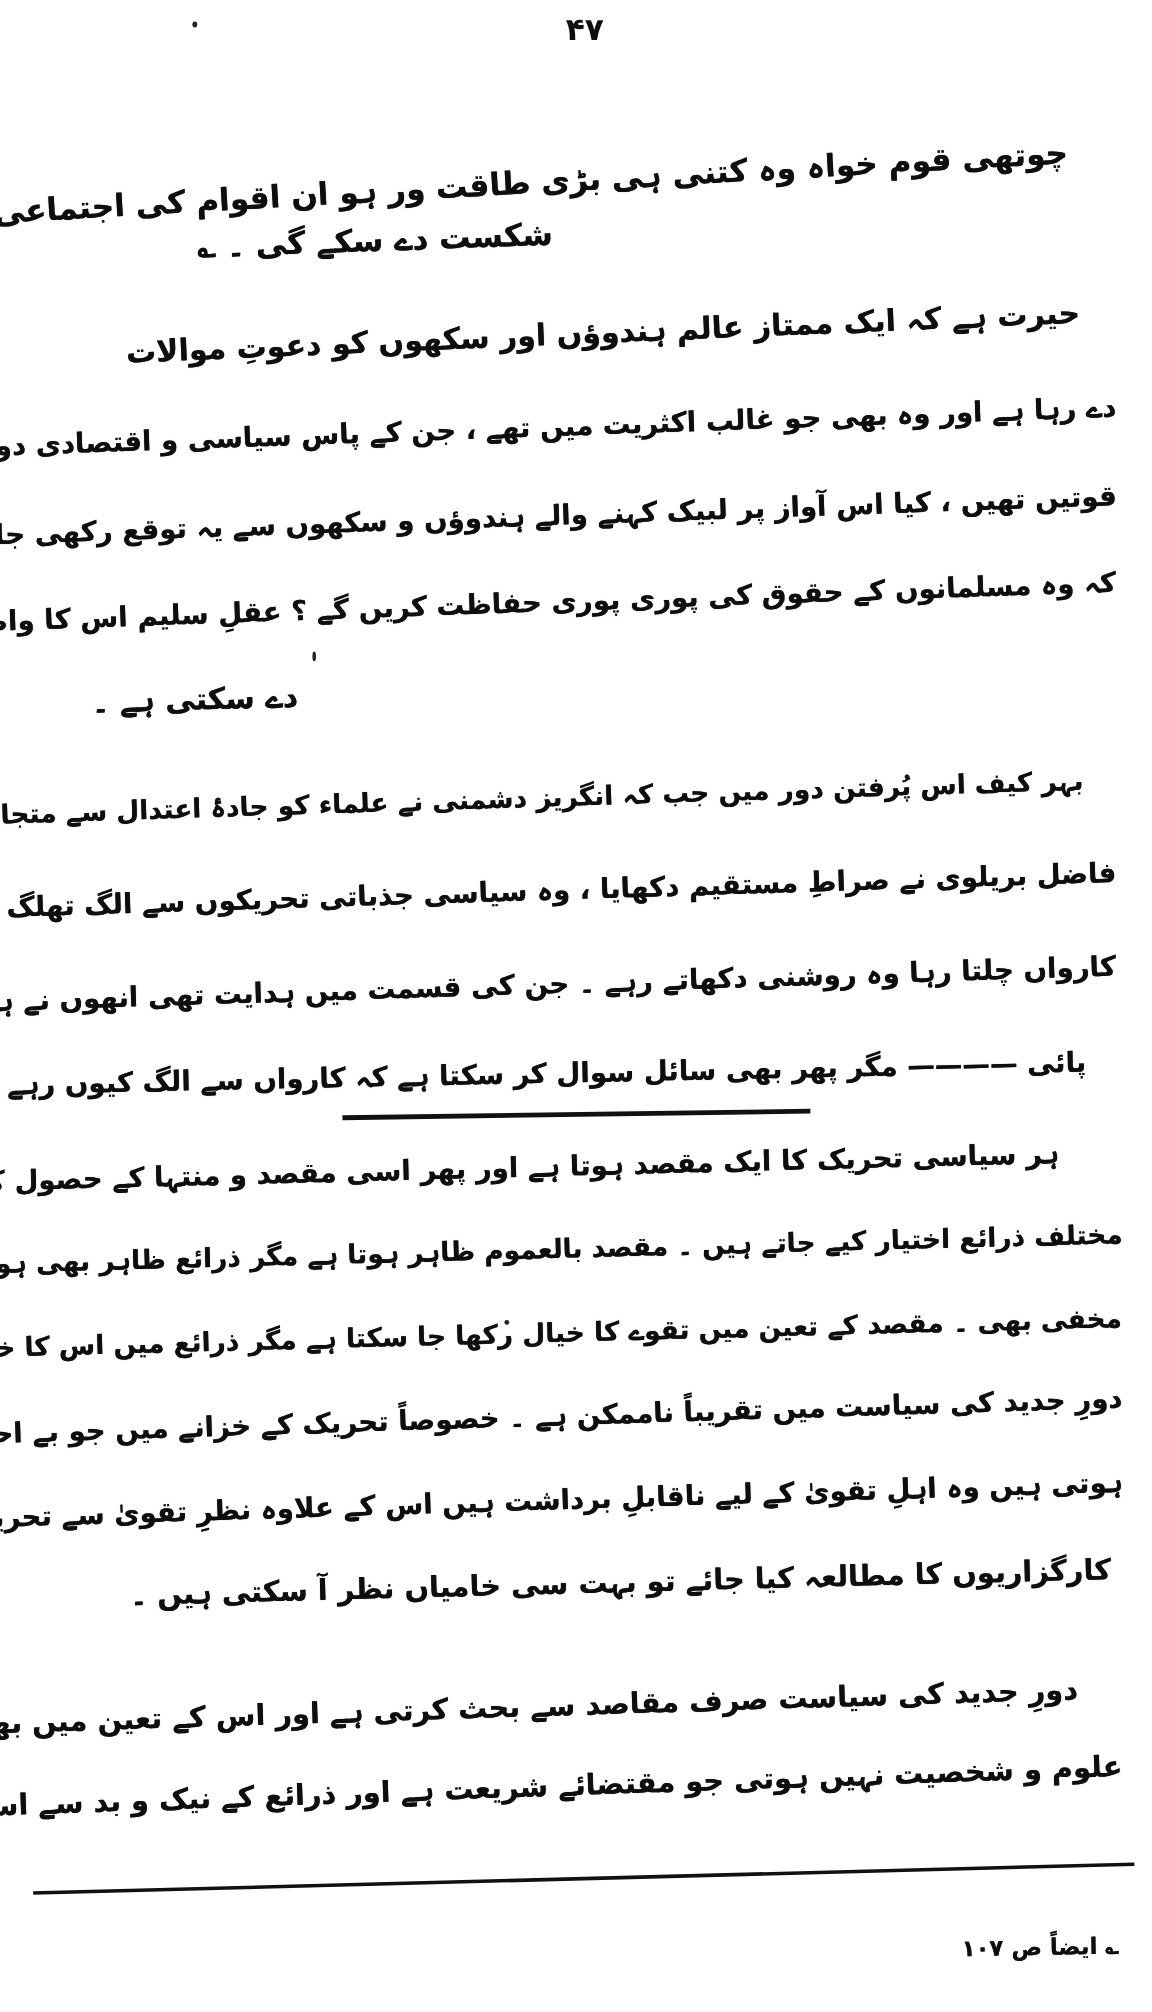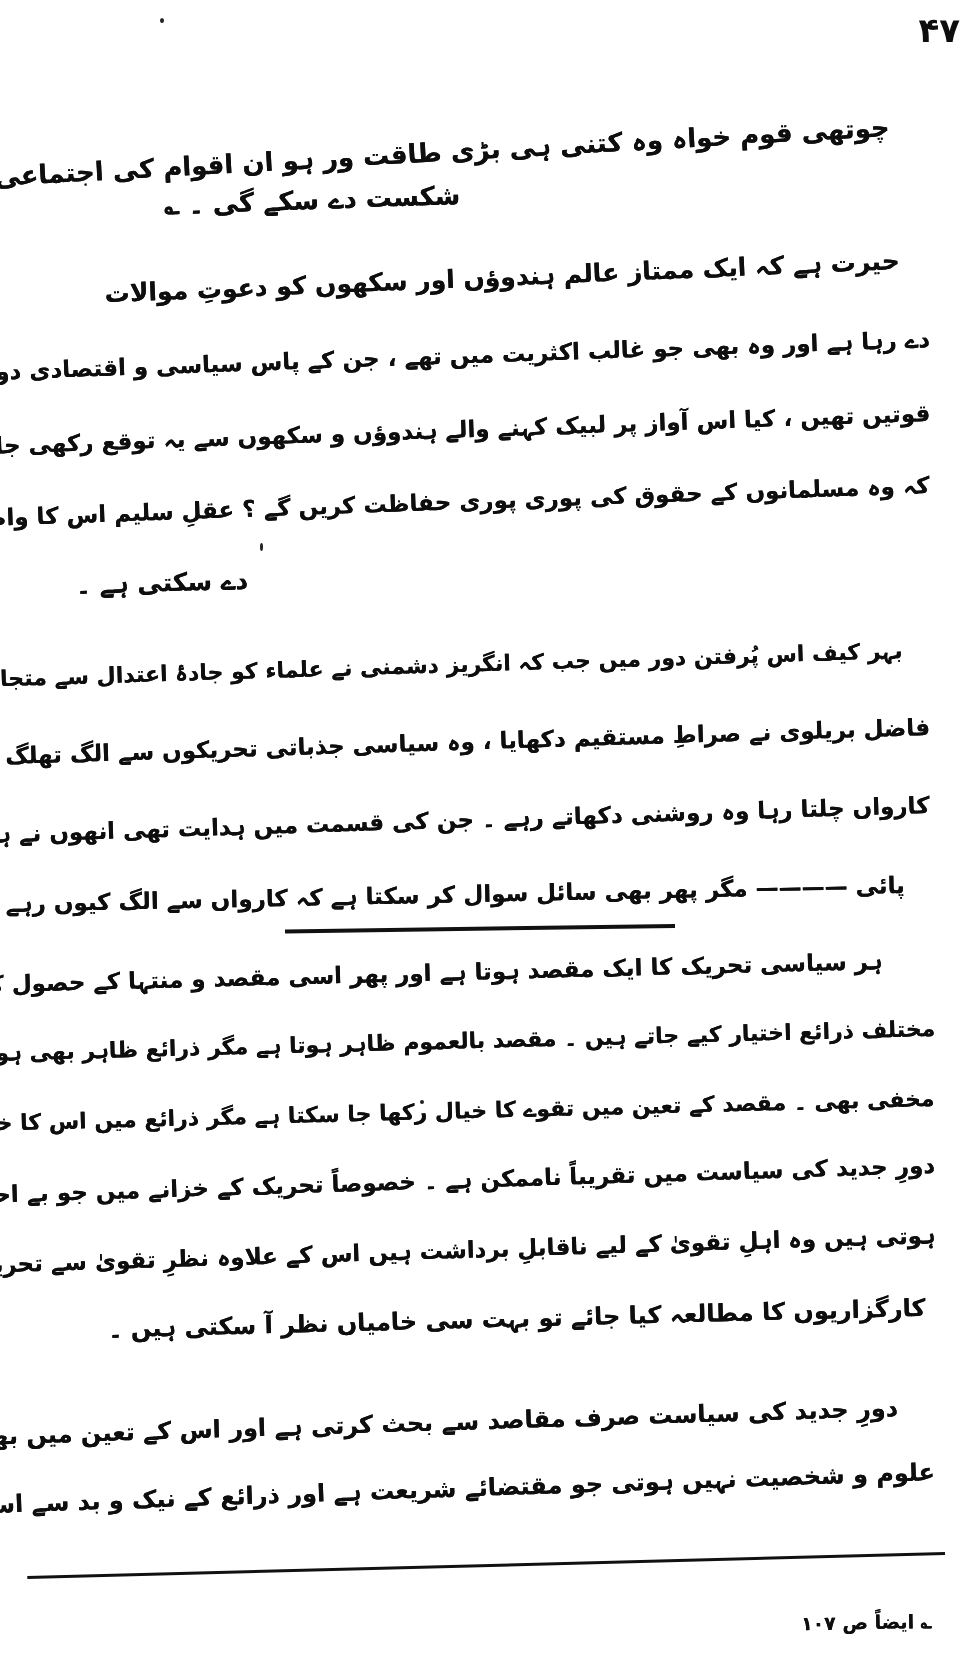--- a/index.html
+++ b/index.html
@@ -24,21 +24,22 @@
     color: #0e0e0e;
     transform-origin: right center;
     letter-spacing: 0.5px;
     text-shadow: 0 0 0.6px #1a1a1a;
   }
   .pagenum {
     position: absolute;
     top: 10px;
     left: 0;
     right: 0;
-    font-size: 34px;
+    text-align: center;
+    font-size: 26px;
     font-weight: 700;
     margin-left: 14px;
   }
   .rule {
     position: absolute;
     background: #111111;
     transform-origin: right center;
   }
   .speck {
     position: absolute;

